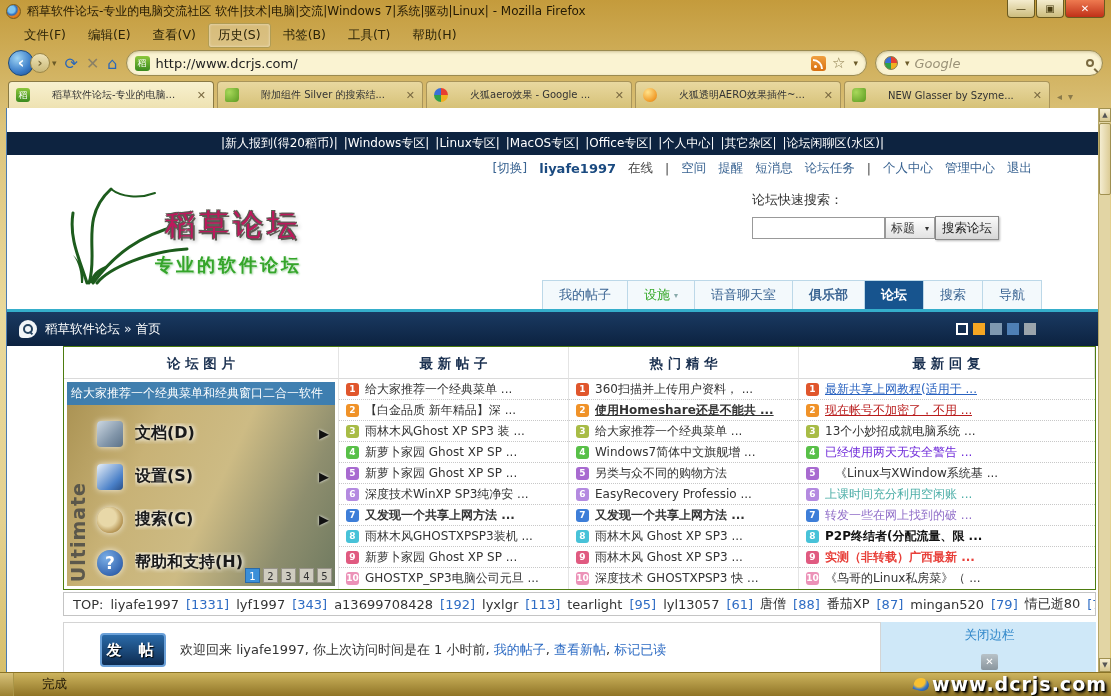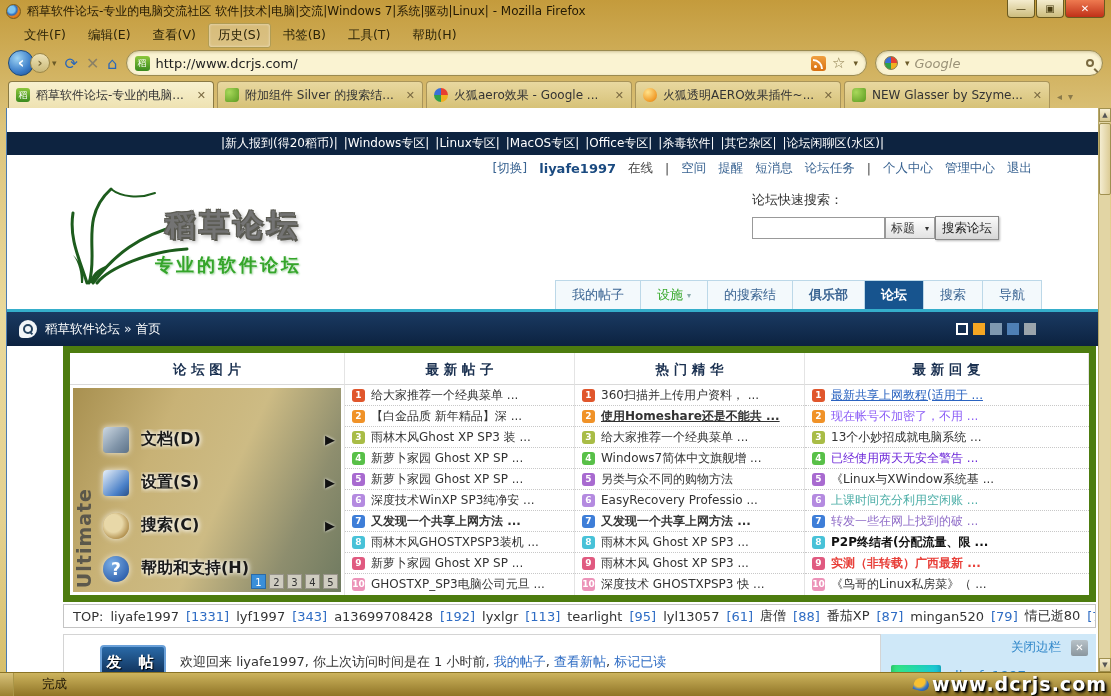--- a/index.html
+++ b/index.html
@@ -47,21 +47,21 @@
   .searchinput { flex:1; border:none; background:transparent; font-size:13px; color:#555; outline:none; font-family:inherit; width:100%; }
   .searchinput::placeholder { font-style:italic; color:#9a9278; }
   .mag { width:8px; height:8px; border:2px solid #7a6a40; border-radius:50%; position:relative; flex:0 0 auto; }
   .mag:after { content:""; position:absolute; left:7px; top:7px; width:2px; height:5px; background:#7a6a40; transform:rotate(-45deg); }
 
   
   .tabbar { position:absolute; top:78px; left:6px; right:6px; height:30px; display:flex; align-items:flex-end; gap:3px; padding:0 2px; }
   .tab { width:206px; height:27px; border:1px solid #a8945a; border-bottom:none; border-radius:4px 4px 0 0;
     background:linear-gradient(rgba(236,222,170,.85),rgba(214,194,120,.85)); display:flex; align-items:center; gap:6px; padding:0 7px; color:#333; }
   .tab.active { background:linear-gradient(#f8f1cf,#eee2b2); border-color:#8a7a44; }
-  .tablabel { flex:1; white-space:nowrap; overflow:hidden; font-size:12px; }
+  .tablabel { flex:1; white-space:nowrap; overflow:hidden; font-size:10px;margin-left:16px; }
   .tabclose { color:#7a6a42; font-size:11px; }
   .ticon { width:14px; height:14px; border-radius:3px; flex:0 0 auto; }
   .ticon.straw { background:linear-gradient(#8cc83c,#3a8a1e); color:#fff; font-size:9px; text-align:center; line-height:14px; }
   .ticon.puzzle { background:radial-gradient(circle at 30% 30%,#a8d85a,#5a9a20); border-radius:4px 2px 4px 2px; }
   .ticon.google { border-radius:50%; background:conic-gradient(#e84030 0 25%,#f0b020 25% 50%,#30a04a 50% 75%,#3a70d8 75% 100%); }
   .ticon.aero { border-radius:50%; background:radial-gradient(circle at 35% 30%,#ffe28a,#f09a28 70%,#c86a10); }
   .taboverflow { display:flex; align-items:center; gap:6px; color:#8a7a4a; font-size:10px; padding:0 4px 6px 4px; }
 
   
   .viewport { position:absolute; top:108px; left:6px; right:1px; bottom:24px; background:#fff; }
@@ -74,21 +74,21 @@
 
   .topnav { margin-top:24px; height:23px; background:#0d2340; color:#fff; display:flex; justify-content:center; align-items:center; gap:6px; font-size:12px; white-space:nowrap; }
   .topnav span { cursor:default; }
 
   .userbar { height:26px; display:flex; justify-content:flex-end; align-items:center; gap:12px; padding-right:66px; color:#3a6492; font-size:12.5px; }
   .userbar .uname { font-weight:bold; color:#1a4a80; font-size:13px; }
   .userbar .plain { color:#444; }
 
   .header { position:relative; height:128px; }
   .grass { position:absolute; left:52px; top:2px; }
-  .logotitle { position:absolute; left:158px; top:24px; font-size:30px; font-weight:bold; color:#737373; letter-spacing:4px;
+  .logotitle { position:absolute; left:158px; top:24px; font-size:30px; font-weight:normal; color:#be185d; letter-spacing:4px;
     text-shadow:2px 2px 0 #5a5a52,-1px -1px 0 #5a5a52,1px -1px 0 #5a5a52,-1px 1px 0 #5a5a52,3px 3px 4px #999; }
   .logosub { position:absolute; left:148px; top:72px; font-size:18px; font-weight:bold; color:#35a52a; letter-spacing:3px; text-shadow:1px 1px 2px #9ad29a; }
   .qsearch { position:absolute; top:10px; right:56px; width:290px; }
   .qlabel { font-size:13px; color:#333; margin-bottom:7px; }
   .qrow { display:flex; align-items:center; gap:0; }
   .qinput { width:133px; height:22px; border:1px solid #999; background:#fff; font-family:inherit; }
   .qselect { width:50px; height:22px; border:1px solid #999; background:linear-gradient(#fff,#e2e2e2); display:flex; align-items:center; justify-content:space-between; padding:0 5px; font-size:12px; color:#333; }
   .qselect .sc { font-size:8px; color:#333; }
   .qbutton { width:64px; height:24px; border:1px solid #888; background:linear-gradient(#fafafa,#d6d6d6); font-size:12.5px; color:#222; text-align:center; line-height:22px; box-shadow:1px 1px 2px #bbb; }
   .navtabs { position:absolute; right:56px; bottom:0; display:flex; }
@@ -100,21 +100,21 @@
   .bubble { width:18px; height:18px; background:#f2f5f8; border-radius:50% 50% 50% 4px; position:relative; margin-right:8px; }
   .bubble:before { content:""; position:absolute; left:4px; top:4px; width:6px; height:6px; border:2px solid #24425f; border-radius:50%; }
   .bubble:after { content:""; position:absolute; left:11px; top:11px; width:2px; height:4px; background:#24425f; transform:rotate(-45deg); }
   .breadbar a { color:#fff; text-decoration:none; }
   .stylesq { margin-left:auto; display:flex; gap:5px; margin-right:50px; }
   .sq { width:12px; height:12px; }
   .sq1 { border:2px solid #fff; background:transparent; }
   .sq2 { background:#f5a623; } .sq3 { background:#7e98b0; } .sq4 { background:#4e7fb5; } .sq5 { background:#9aa4ac; }
 
   
-  .main { margin:0 2px 0 56px; border:7px solid #4d7c0f; display:grid; grid-template-columns:275px 230px 230px 1fr; background:#fff; }
+  .main { margin:0 2px 0 56px; border:1px solid #4d7c0f; display:grid; grid-template-columns:275px 230px 230px 1fr; background:#fff; }
   .colhead { height:32px; line-height:32px; text-align:center; font-weight:bold; font-size:13.5px; color:#1a3050; border-bottom:1px solid #dadada; border-right:1px solid #e4e4e4; }
   .colhead:last-child { border-right:none; }
   .colbody { border-right:1px solid #e4e4e4; height:210px; overflow:hidden; }
   .colbody:last-child { border-right:none; }
 
   
   .slide { position:relative; margin:3px; height:204px; overflow:hidden;
     background:linear-gradient(115deg,#a89050 0,#c8b276 30%,#cdbb84 55%,#8e8e6e 80%,#6f7a60 100%); }
   .slidecap { position:absolute; top:0; left:0; right:0; background:rgba(48,122,184,.88); color:#fff; font-size:12px; padding:3px 4px; white-space:nowrap; overflow:hidden; z-index:3; }
   .smenu { position:absolute; top:30px; left:30px; right:6px; }
@@ -144,21 +144,21 @@
   .toprow { margin:2px 2px 0 56px; border:1px solid #c4c4c4; height:24px; display:flex; align-items:center; gap:7px; padding:0 9px; font-size:13px; color:#333; white-space:nowrap; overflow:hidden; }
   .toprow .cnt { color:#2e6cc4; }
 
   .bottomrow { margin:6px 2px 0 56px; display:flex; height:54px; }
   .welcomebox { flex:1; border:1px solid #d4d4d4; border-bottom:none; background:#fff; display:flex; align-items:center; gap:14px; padding:0 0 0 36px; }
   .postbtn { width:66px; height:34px; border-radius:4px; border:2px solid #6aa0d8; background:linear-gradient(#2a6aa8,#0e2c52);
     color:#fff; font-size:15px; font-weight:bold; letter-spacing:6px; text-align:center; line-height:31px; text-shadow:1px 1px 1px #000; }
   .welcometext { font-size:13px; color:#333; white-space:nowrap; overflow:hidden; }
   .welcometext .wlink { color:#2e6cc4; cursor:pointer; }
   .sidepanel { width:215px; background:#cfe8f8; padding:5px 8px 0 10px; }
-  .sideclose { display:flex; justify-content:flex-end; align-items:center; gap:10px; }
+  .sideclose { display:flex; justify-content:flex-end; align-items:center; gap:10px;flex-direction:column; }
   .sideclose .lbl { color:#2e86c9; font-size:12.5px; }
   .xbtn { width:17px; height:16px; background:linear-gradient(#b8c2c8,#8a969e); color:#fff; font-size:10px; text-align:center; line-height:16px; border-radius:2px; }
   .siderow { display:flex; align-items:center; gap:14px; margin-top:9px; }
   .avatar { width:50px; height:22px; border-radius:2px 2px 0 0; background:linear-gradient(100deg,#38e878 0,#22d8b0 50%,#18c0e8 100%); box-shadow:inset 0 -4px 6px rgba(0,60,40,.45); }
   .sideuser { color:#2e86c9; font-size:13.5px; }
 
   
   .statusbar { position:absolute; left:0; right:0; bottom:0; height:24px; border-top:1px solid #8a7326;
     background:linear-gradient(#cdb45e,#8f7426); display:flex; align-items:center; color:#1c1404; font-size:12.5px; }
   .grip { width:14px; height:100%; border-right:1px solid #aa9648; background:linear-gradient(#d8c27a,#9a8030); margin-right:28px; }
@@ -247,21 +247,21 @@
 
   <div class="viewport">
     <div class="page">
 
       <div class="topnav">
         <span>|新人报到(得20稻币)|</span>
         <span>|Windows专区|</span>
         <span>|Linux专区|</span>
         <span>|MacOS专区|</span>
         <span>|Office专区|</span>
-        <span>|杀毒软件|</span>
+        <span>|个人中心|</span>
         <span>|其它杂区|</span>
         <span>|论坛闲聊区(水区)|</span>
       </div>
 
       <div class="userbar">
         <span>[切换]</span>
         <span class="uname">liyafe1997</span>
         <span class="plain">在线</span>
         <span class="plain">|</span>
         <span>空间</span>
@@ -300,21 +300,21 @@
             <span class="qbutton">搜索论坛</span>
           </div>
         </div>
 
         <div class="navtabs">
           <span class="ntab">我的帖子</span>
           <span class="ntab">
             <span style="color: rgb(58, 170, 46);">设施</span>
             <span class="dcaret">▾</span>
           </span>
-          <span class="ntab">的搜索结</span>
+          <span class="ntab">语音聊天室</span>
           <span class="ntab" style="font-weight: bold;">俱乐部</span>
           <span class="ntab active">论坛</span>
           <span class="ntab">搜索</span>
           <span class="ntab">导航</span>
         </div>
       </div>
 
       <div class="breadbar">
         <span class="bubble"></span>
         <span class="crumbs">
@@ -332,20 +332,21 @@
       </div>
 
       <div class="main">
         <div class="colhead">论 坛 图 片</div>
         <div class="colhead">最 新 帖 子</div>
         <div class="colhead">热 门 精 华</div>
         <div class="colhead">最 新 回 复</div>
 
         <div class="colbody">
           <div class="slide">
+            <div class="slidecap">给大家推荐一个经典菜单和经典窗口二合一软件</div>
             <div class="ultimate">Ultimate</div>
             <div class="smenu">
               <div class="smitem">
                 <span class="smico doc"></span>
                 <span class="smtext">文档(D)</span>
                 <span class="smarrow">▶</span>
               </div>
               <div class="smitem">
                 <span class="smico set"></span>
                 <span class="smtext">设置(S)</span>
@@ -462,33 +463,33 @@
         </div>
 
         <div class="colbody">
           <ul class="ilist">
             <li>
                 <span class="num n1">1</span>
                 <span class="itxt" style="color: rgb(42, 99, 192); text-decoration: underline;">最新共享上网教程(适用于 ...</span>
               </li>
             <li>
                 <span class="num n2">2</span>
-                <span class="itxt" style="color: #8b5cf6;">现在帐号不加密了，不用 ...</span>
+                <span class="itxt" style="color: #b91c1c; text-decoration: underline;">现在帐号不加密了，不用 ...</span>
               </li>
             <li>
                 <span class="num n3">3</span>
                 <span class="itxt" style="color: rgb(51, 51, 51);">13个小妙招成就电脑系统 ...</span>
               </li>
             <li>
                 <span class="num n4">4</span>
                 <span class="itxt" style="color: #6d28d9;">已经使用两天无安全警告 ...</span>
               </li>
             <li>
                 <span class="num n5">5</span>
-                <span class="itxt" style="color: rgb(51, 51, 51);">《Linux与XWindow系统基 ...</span>
+                <span class="itxt" style="color: rgb(51, 51, 51); margin-left: 10px;">《Linux与XWindow系统基 ...</span>
               </li>
             <li>
                 <span class="num n6">6</span>
                 <span class="itxt" style="color: rgb(74, 173, 166);">上课时间充分利用空闲账 ...</span>
               </li>
             <li>
                 <span class="num n7">7</span>
                 <span class="itxt" style="color: rgb(143, 108, 200);">转发一些在网上找到的破 ...</span>
               </li>
             <li>

